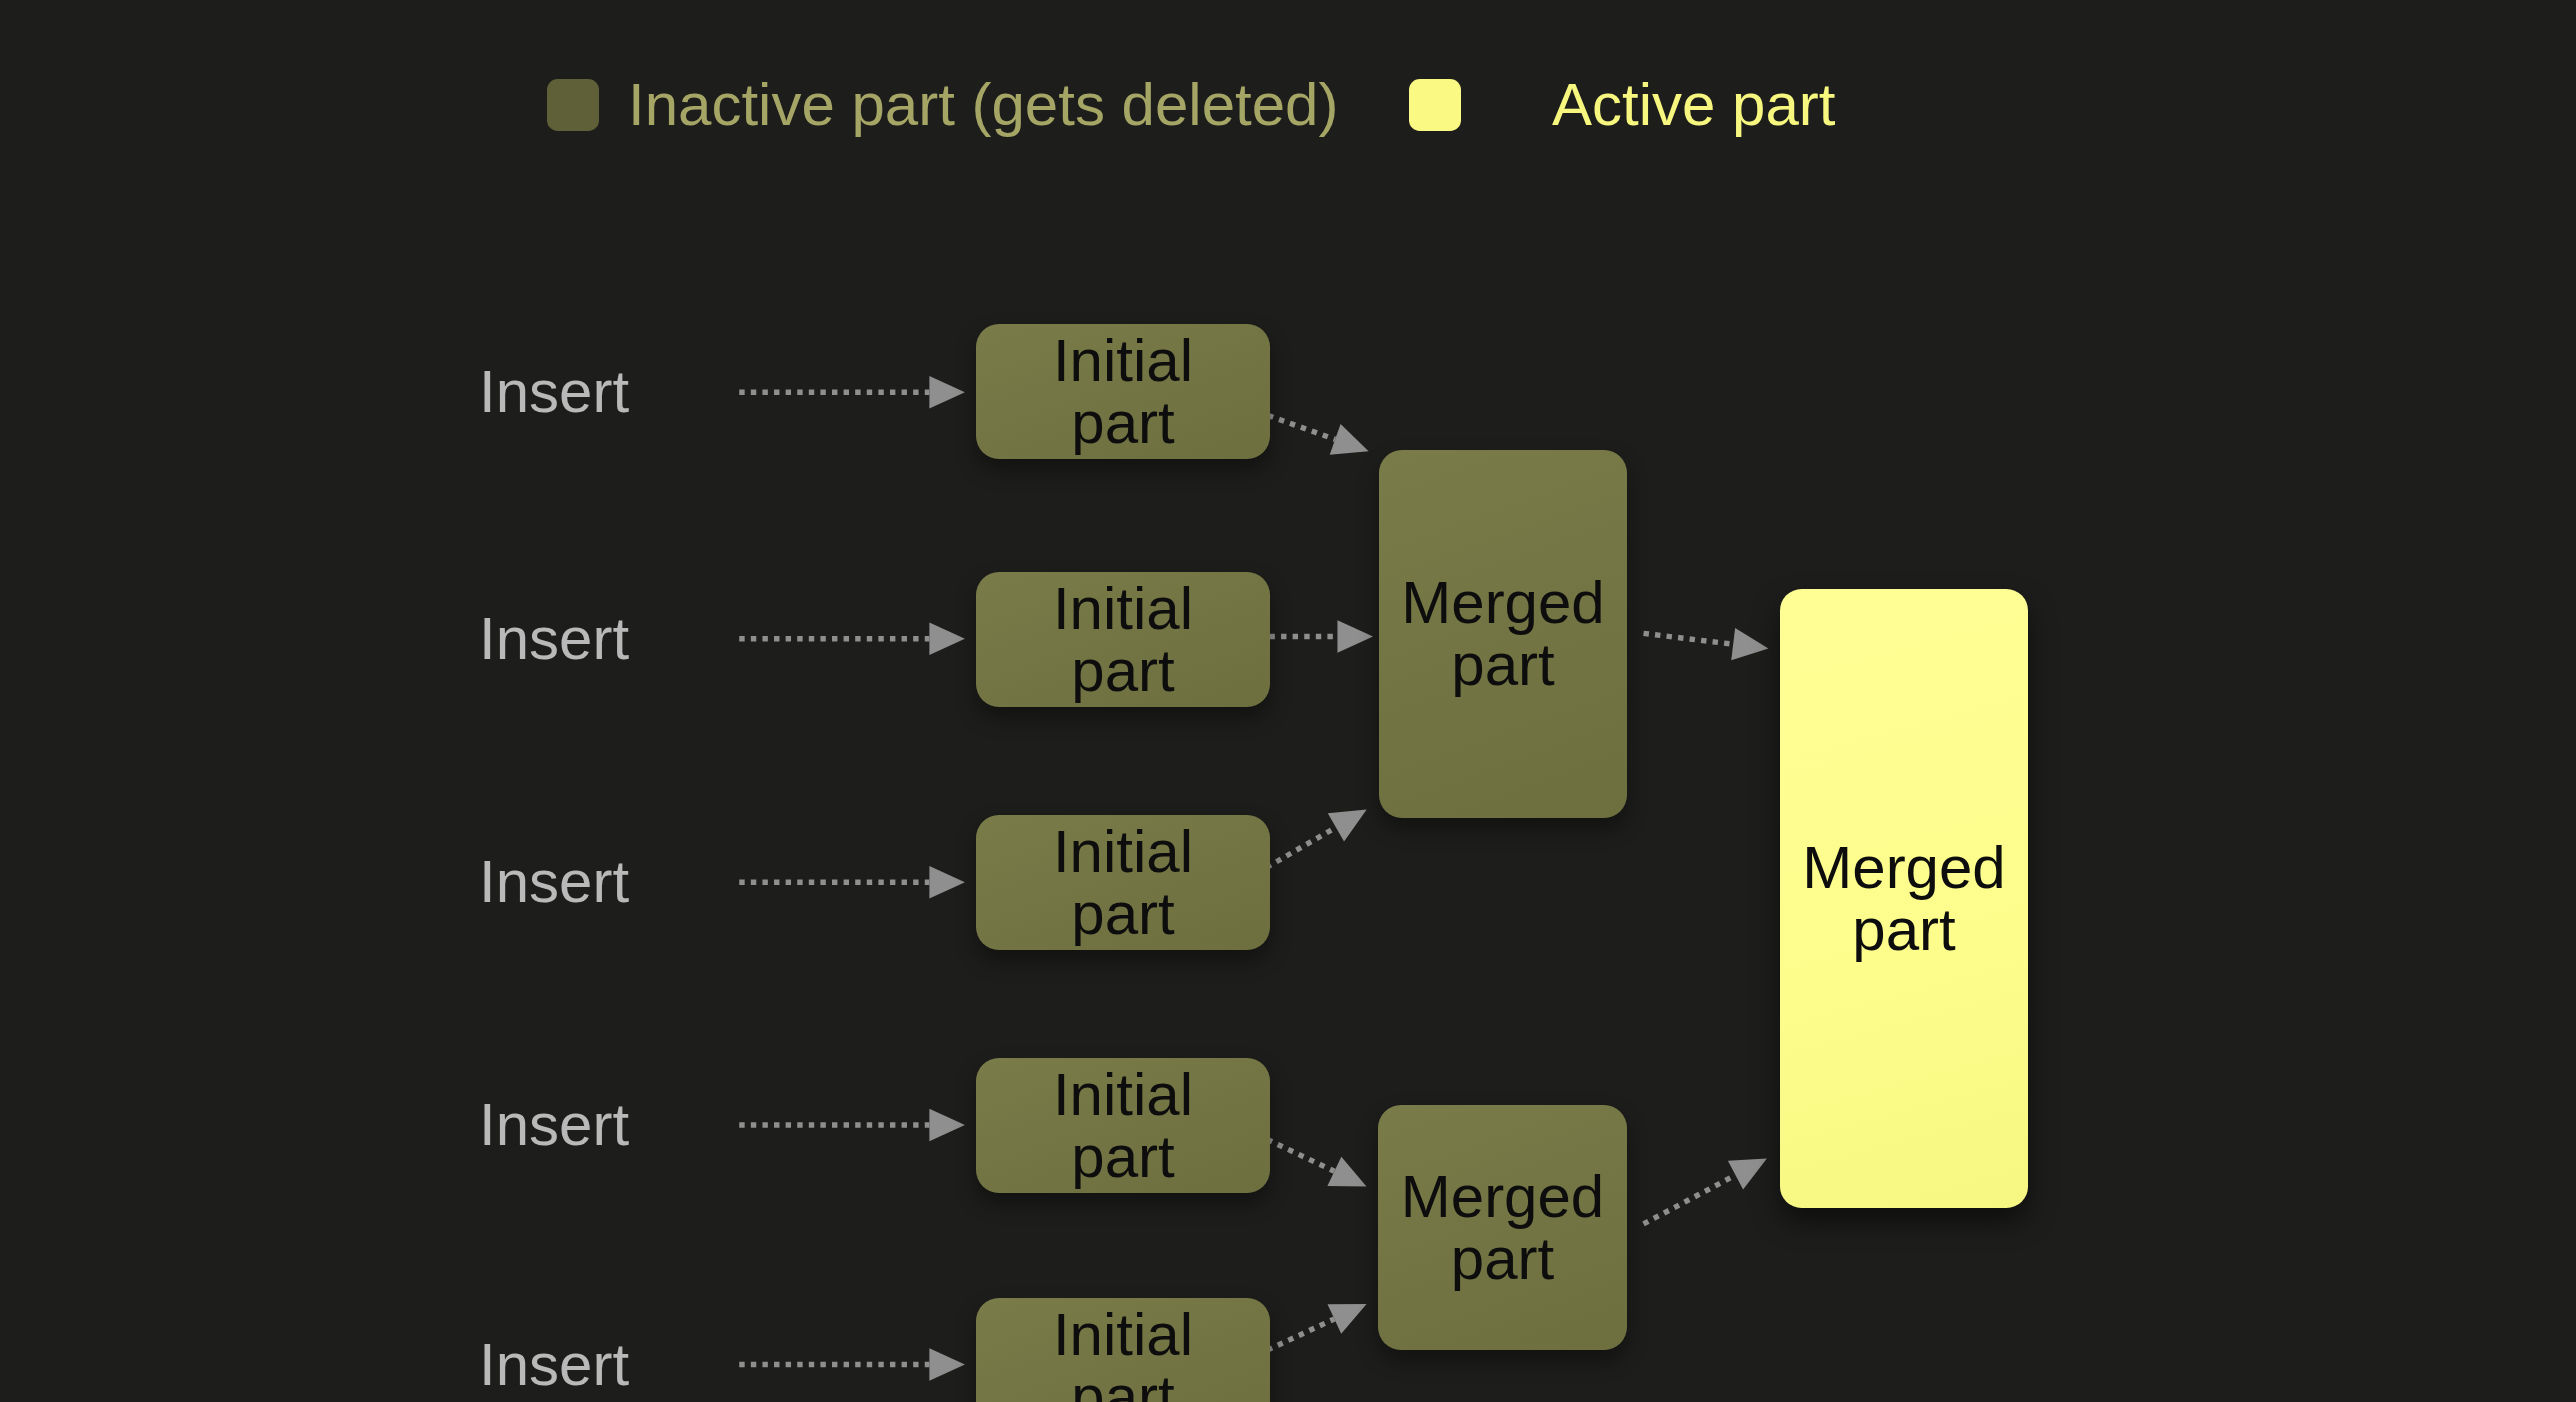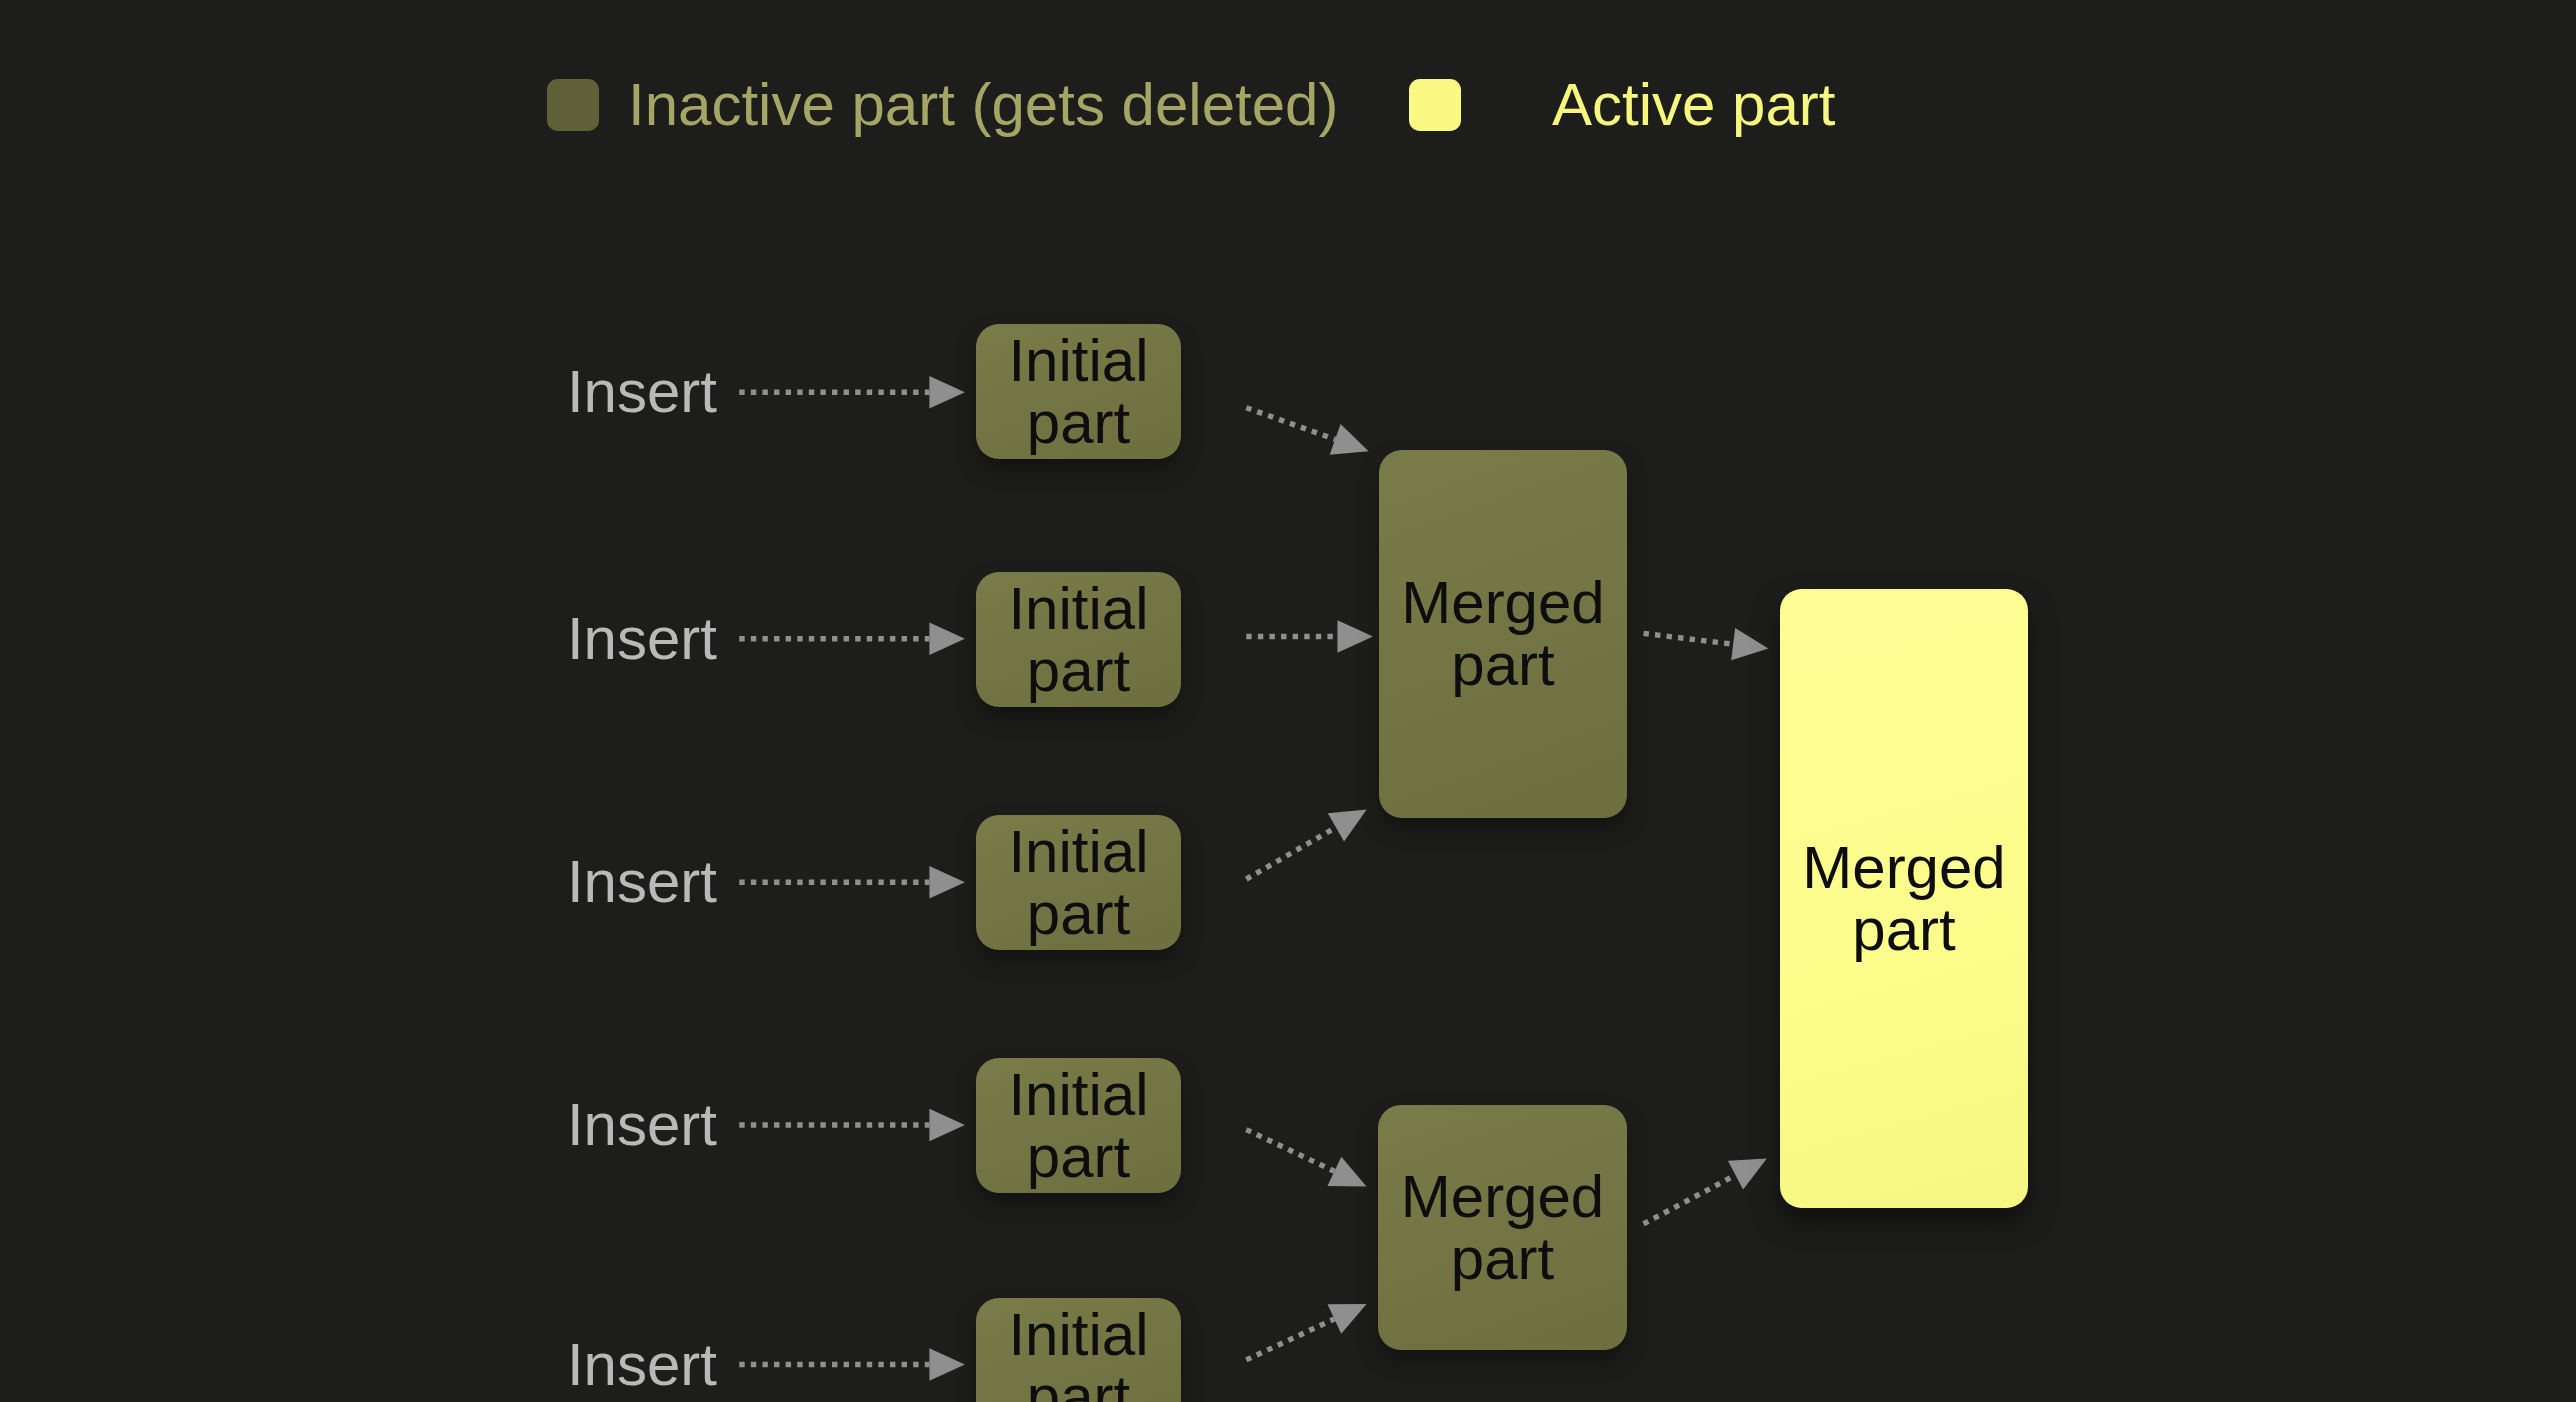--- a/index.html
+++ b/index.html
@@ -35,29 +35,29 @@
     border-radius:23px;
     box-shadow:0 10.8px 20px rgba(0,0,0,0.38);
   }
   .node .line{display:block;}
   .inactive{background:linear-gradient(160deg,#797b48 0%,var(--inactive-fill) 55%,#6d6f3e 100%);}
   .active{background:linear-gradient(165deg,#fefe95 0%,var(--active-fill) 60%,#f6f682 100%);}
   .insert-label{
     position:absolute;left:479px;width:238px;height:68px;
     color:var(--insert-text);
     font-size:60px;line-height:68px;
-    text-align:right;white-space:nowrap;
+    text-align:left;white-space:nowrap;
   }
   .legend-swatch{position:absolute;top:33px;width:52px;height:52px;border-radius:10.8px;}
   .legend-label{position:absolute;top:26px;height:65px;line-height:65px;font-size:60px;white-space:nowrap;}
   .swatch-inactive{left:547px;background:var(--legend-inactive-swatch);}
   .label-inactive{left:628px;color:var(--legend-inactive-text);}
   .swatch-active{left:1409px;background:var(--legend-active-swatch);}
   .label-active{left:1552px;color:var(--legend-active-text);}
-  .initial-box{left:976px;width:205px;height:135px;}
+  .initial-box{left:976px;width:294px;height:135px;}
   #initial-1{top:278px;}
   #initial-2{top:526px;}
   #initial-3{top:769px;}
   #initial-4{top:1012px;}
   #initial-5{top:1252px;}
   #insert-1{top:312px;}
   #insert-2{top:559px;}
   #insert-3{top:802px;}
   #insert-4{top:1045px;}
   #insert-5{top:1285px;}

